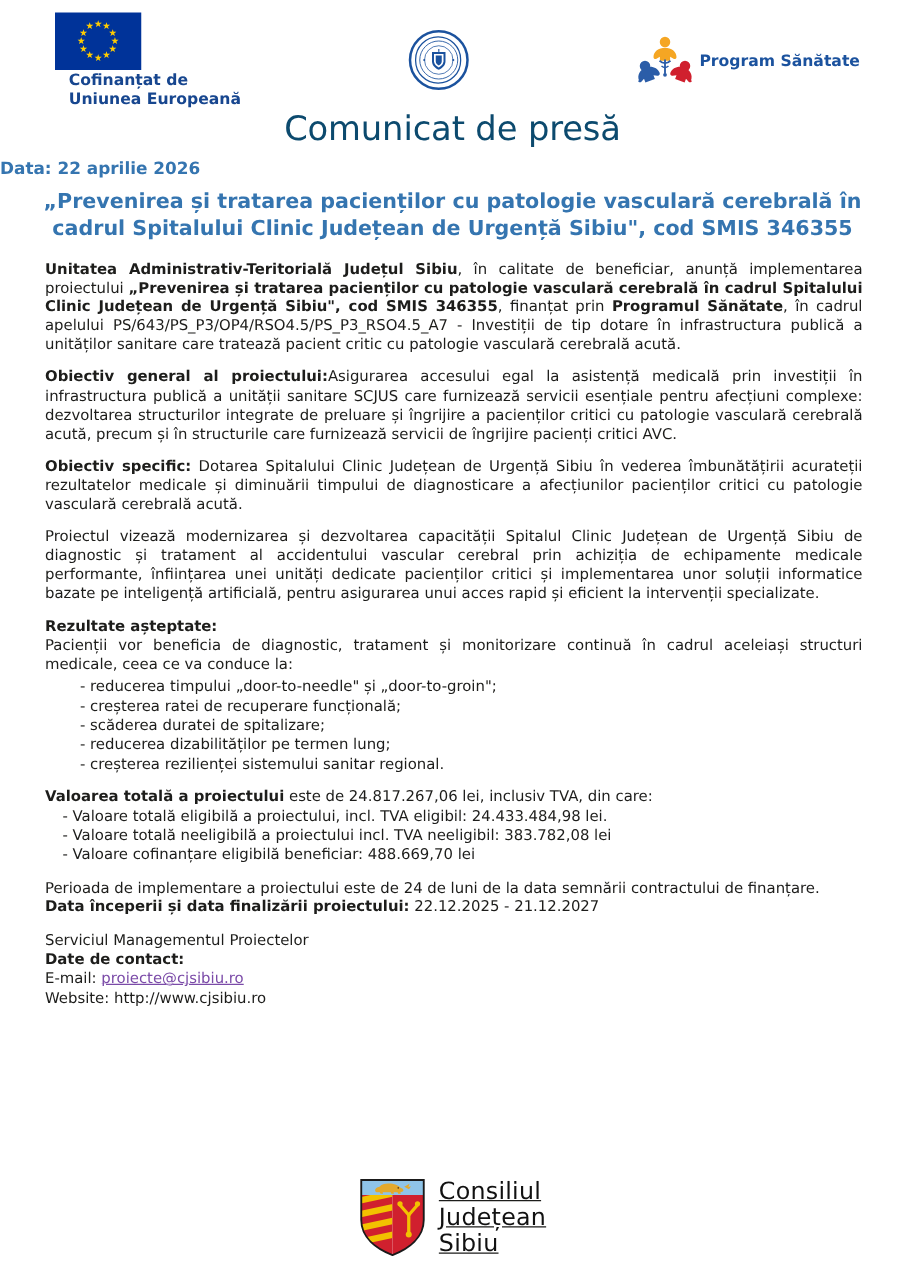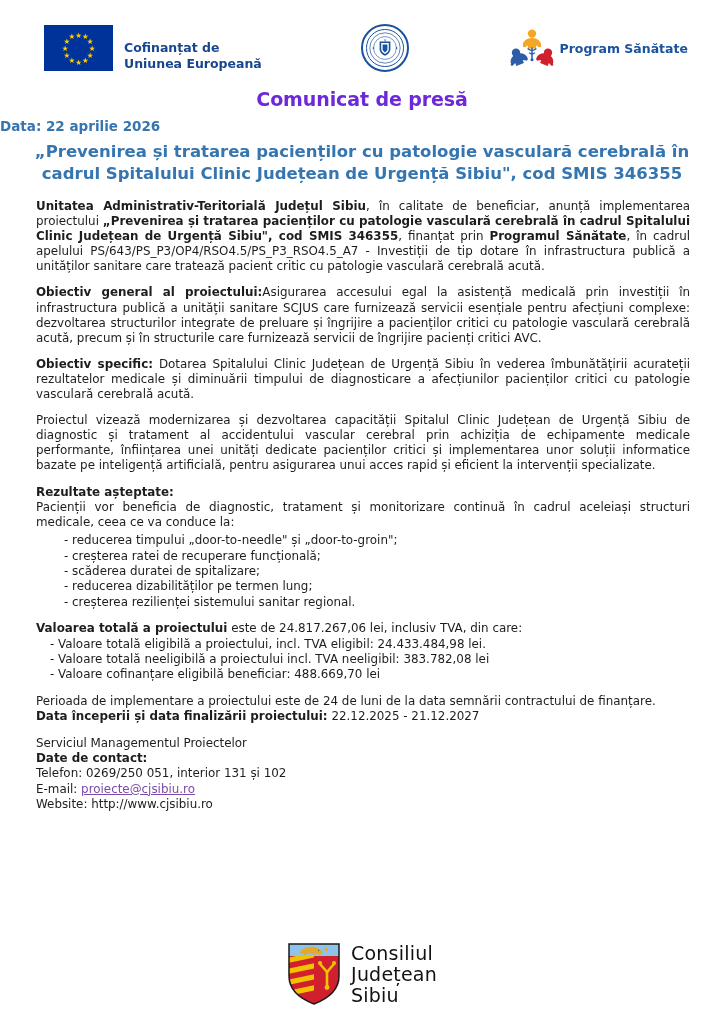--- a/index.html
+++ b/index.html
@@ -26,21 +26,21 @@
 
   
   .logo-bar {
     display: flex;
     align-items: center;
     justify-content: space-between;
     padding: 22px 36px 4px 44px;
     height: 78px;
   }
 
-  .logo-block { display: flex; align-items: flex-end; }
+  .logo-block { display: flex; align-items: flex-start; flex-direction: column; }
 
   
   .eu-flag {
     width: 69px;
     height: 46px;
     background: #003399;
     position: relative;
     flex: 0 0 auto;
   }
   .eu-stars { position: absolute; inset: 0; }
@@ -91,23 +91,23 @@
     margin-left: 5px;
     color: #1B529E;
     font-size: 12.5px;
     font-weight: 600;
     white-space: nowrap;
   }
 
   
   .doc-title {
     text-align: center;
-    color: #6d28d9;
-    font-size: 19px;
-    font-weight: bold;
+    color: #0c4a6e;
+    font-size: 27px;
+    font-weight: normal;
     letter-spacing: -0.1px;
     margin-top: 10px;
   }
 
   .doc-date {
     color: #3575B0;
     font-size: 13.5px;
     font-weight: bold;
     padding-right: 23px;
     margin-top: 8px;
@@ -166,20 +166,21 @@
 
   
   .footer {
     position: absolute;
     left: 0;
     right: 0;
     bottom: 18px;
     display: flex;
     align-items: center;
     justify-content: center;
+    text-decoration: underline;
   }
   .cj-shield { width: 54px; height: 64px; flex: 0 0 auto; }
   .cj-text {
     margin-left: 10px;
     font-family: "DejaVu Sans", "Liberation Sans", sans-serif;
     font-size: 19px;
     line-height: 21px;
     color: #111111;
     letter-spacing: 0.2px;
   }
@@ -290,21 +291,20 @@
 
     <div class="block">
       <div class="line">Perioada de implementare a proiectului este de 24 de luni de la data semnării contractului de finanțare.</div>
       <div class="line"><b>Data începerii și data finalizării proiectului:</b><span> 22.12.2025 - 21.12.2027</span></div>
     </div>
 
 
     <div class="block">
       <div class="line">Serviciul Managementul Proiectelor</div>
       <div class="line"><b>Date de contact:</b></div>
-      <div class="line">Telefon: 0269/250 051, interior 131 și 102</div>
       <div class="line"><span>E-mail: </span><a class="link" href="#">proiecte@cjsibiu.ro</a></div>
       <div class="line">Website: http://www.cjsibiu.ro</div>
     </div>
 
   </div>
 
   <div class="footer">
     <svg class="cj-shield" viewBox="0 0 54 64" aria-hidden="true">
       <defs>
         <clipPath id="shieldClip">

